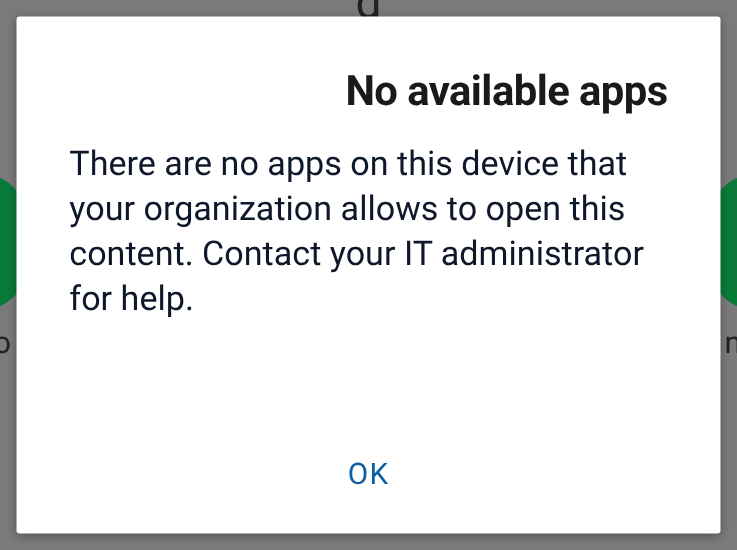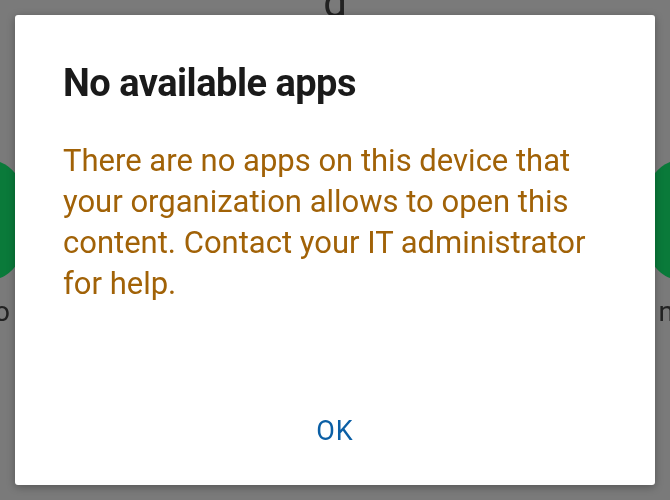--- a/index.html
+++ b/index.html
@@ -61,27 +61,28 @@
       border-radius: 3px;
       padding: 46px 48px 30px 48px;
       display: flex;
       flex-direction: column;
       box-shadow: 0 2px 8px rgba(0,0,0,0.3);
     }
     .dialog-title {
       font-size: 38px;
       font-weight: 700;
       color: #1a1a1a;
-      margin-bottom: 36px;
+      margin-bottom: 24px;
       letter-spacing: -0.5px;
+      text-align: right;
     }
     .dialog-message {
       font-size: 31px;
       line-height: 1.32;
-      color: #a16207;
+      color: #0f172a;
       font-weight: 400;
       flex: 1;
     }
     .dialog-actions {
       display: flex;
       justify-content: center;
       margin-top: 20px;
     }
     .ok-button {
       background: transparent;

